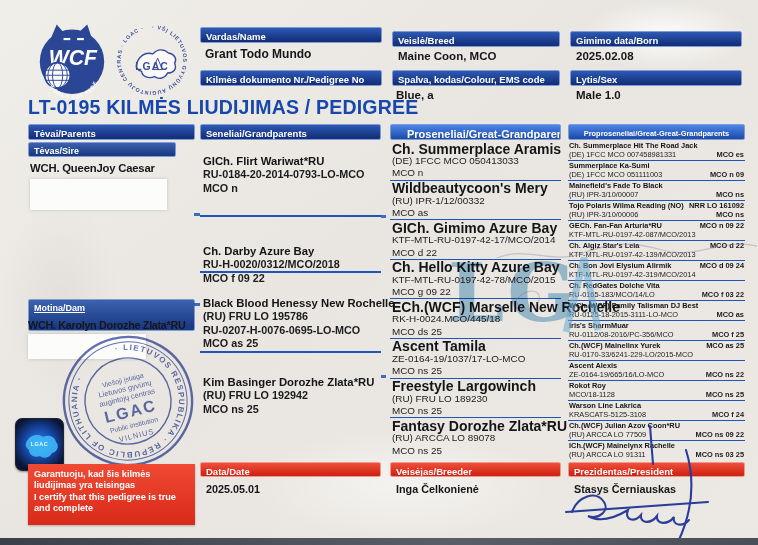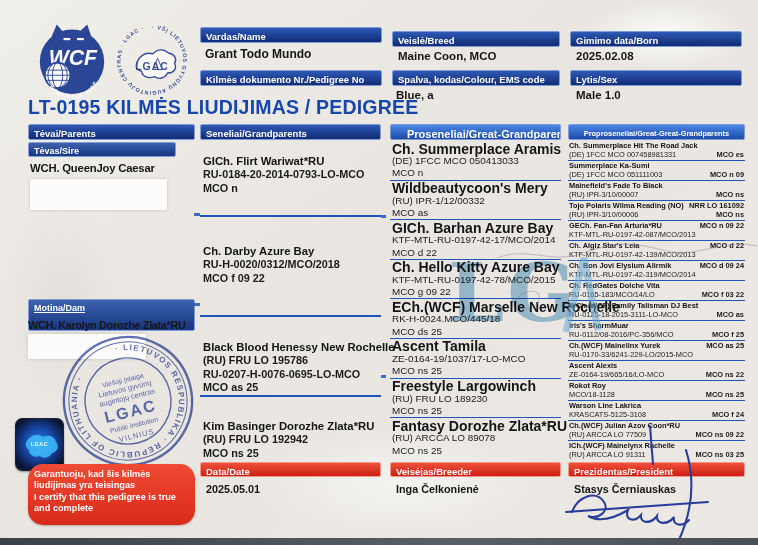--- a/index.html
+++ b/index.html
@@ -25,21 +25,21 @@
 
   .title{position:absolute;left:28px;top:96px;font-size:19.5px;font-weight:bold;
          color:#1747ad;letter-spacing:.2px;white-space:nowrap;}
 
   .whiteout{position:absolute;background:#fcfcfb;box-shadow:0 0 3px rgba(120,120,120,.35);}
 
   
   .col2{position:absolute;left:200px;top:124px;width:181px;}
   .gp-entry{box-sizing:border-box;border-bottom:2px solid #1e55b6;padding-left:3px;overflow:visible;}
   .gp-e1{height:77px;padding-top:14px;}
-  .gp-e2{height:100px;padding-top:27px;}
+  .gp-e2{height:56px;padding-top:27px;}
   .gp-e3{height:80px;padding-top:23px;}
   .gp-e4{height:86px;padding-top:22px;border-bottom:none;}
   .gp-name{font-size:11.3px;font-weight:bold;line-height:14px;white-space:nowrap;color:#141416;}
   .gp-line{font-size:10.8px;line-height:13.6px;white-space:nowrap;color:#1b1b1d;font-weight:bold;}
 
   
   .col3{position:absolute;left:390px;top:124px;width:171px;}
   .col3 .colhead{margin-bottom:1px;}
   .ggp-entry{box-sizing:border-box;height:39.6px;border-bottom:1.6px solid #1e55b6;padding:1.5px 0 0 2px;}
   .ggp-entry:last-child{border-bottom:none;}
@@ -51,21 +51,21 @@
   .col4 .colhead{margin-bottom:1px;font-size:7.4px;padding-top:3.5px;}
   .g4-entry{box-sizing:border-box;height:20px;border-bottom:1.8px solid #1e55b6;padding:1px 1px 0 1px;}
   .g4-entry:last-child{border-bottom:none;}
   .g4row{display:flex;justify-content:space-between;font-size:7.4px;line-height:8.9px;white-space:nowrap;color:#1b1b1d;}
   .g4n{font-weight:bold;color:#141416;}
   .g4nr{font-weight:bold;color:#141416;}
   .g4ems{font-weight:bold;}
 
   
   .guarantee{position:absolute;left:28px;top:464px;width:167px;height:61px;box-sizing:border-box;
-             background:linear-gradient(180deg,#ef4a34,#d92a19);border-radius:15px;
+             background:linear-gradient(180deg,#ef4a34,#d92a19);border-radius:0;
              padding:5px 6px;color:#fff;font-size:9.2px;font-weight:bold;line-height:11.4px;
              box-shadow:0 1px 2px rgba(0,0,0,.25);}
 
   
   .holo{position:absolute;left:15px;top:418px;width:47px;height:51px;border-radius:7px;
         background:radial-gradient(circle at 50% 48%, #2e7fe8 0%, #1747a6 42%, #0a1433 80%);
         border:1px solid #23232c;box-shadow:0 1px 2px rgba(0,0,0,.4);overflow:hidden;}
 
   .stamp{position:absolute;left:55px;top:328px;width:146px;height:146px;
          transform:rotate(-14deg);opacity:.82;mix-blend-mode:multiply;}
@@ -176,21 +176,21 @@
       <div class="ggp-name">Ch. Summerplace Aramis</div>
       <div class="ggp-line">(DE) 1FCC MCO 050413033</div>
       <div class="ggp-line">MCO n</div>
     </div>
     <div class="ggp-entry">
       <div class="ggp-name">Wildbeautycoon's Mery</div>
       <div class="ggp-line">(RU) IPR-1/12/00332</div>
       <div class="ggp-line">MCO as</div>
     </div>
     <div class="ggp-entry">
-      <div class="ggp-name">GICh. Barhan Azure Bay</div>
+      <div class="ggp-name">GICh. Gimimo Azure Bay</div>
       <div class="ggp-line">KTF-MTL-RU-0197-42-17/MCO/2014</div>
       <div class="ggp-line">MCO d 22</div>
     </div>
     <div class="ggp-entry">
       <div class="ggp-name">Ch. Hello Kitty Azure Bay</div>
       <div class="ggp-line">KTF-MTL-RU-0197-42-78/MCO/2015</div>
       <div class="ggp-line">MCO g 09 22</div>
     </div>
     <div class="ggp-entry">
       <div class="ggp-name">ECh.(WCF) Marselle New Rochelle</div>

